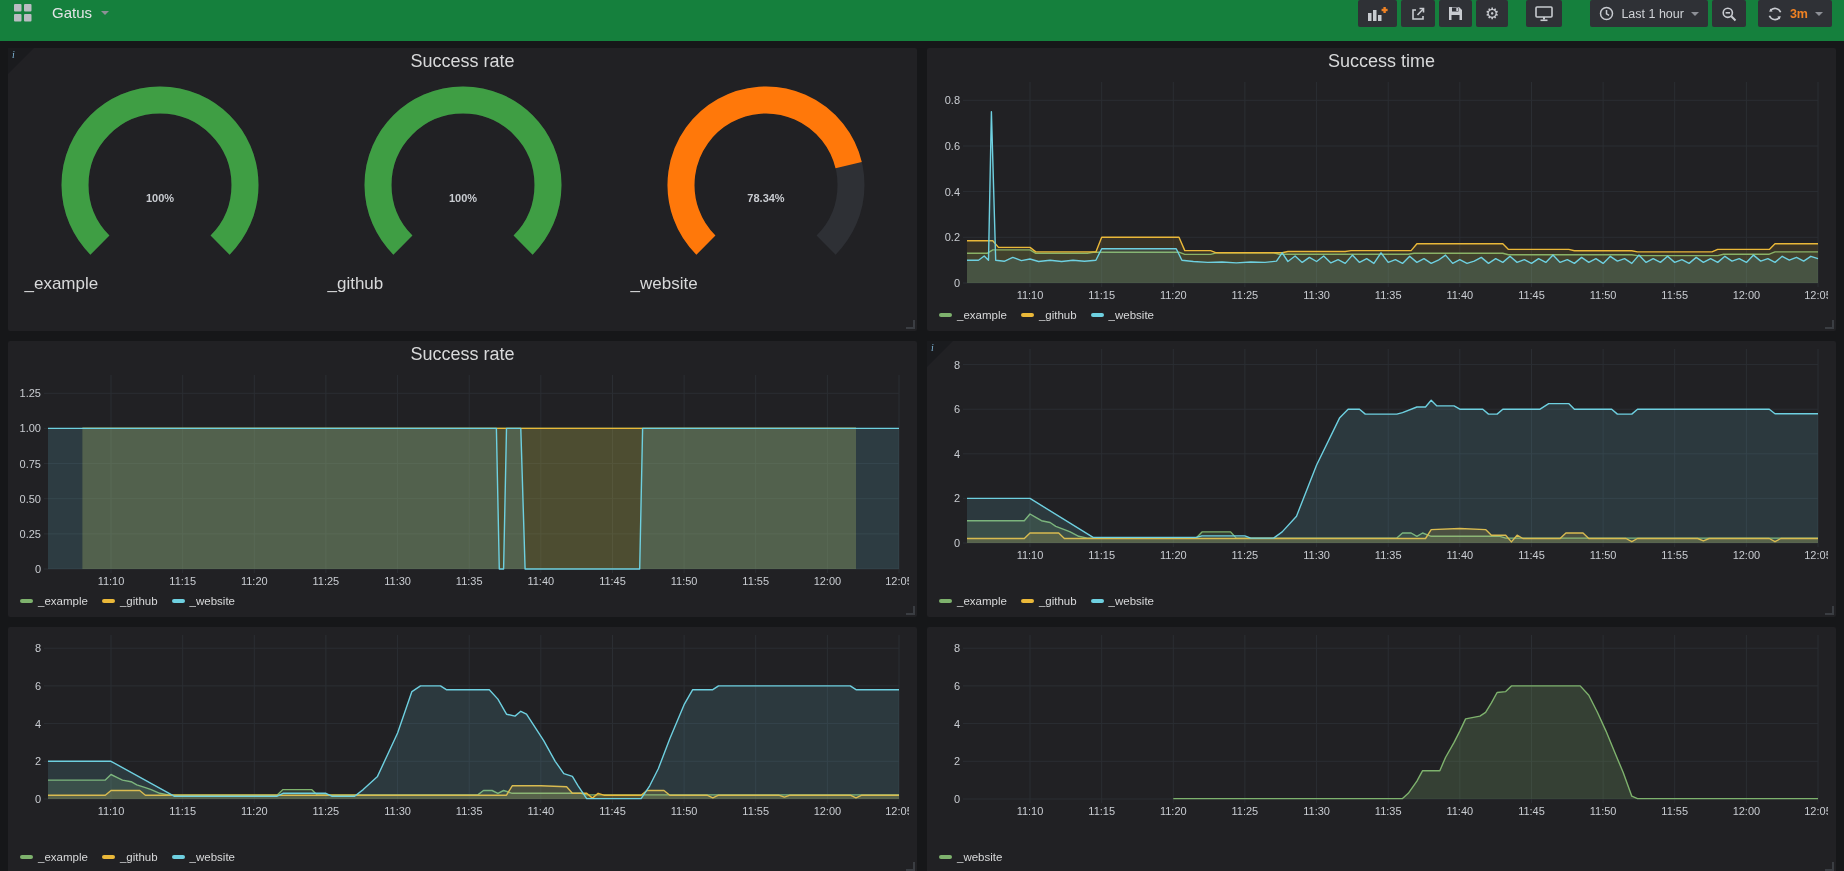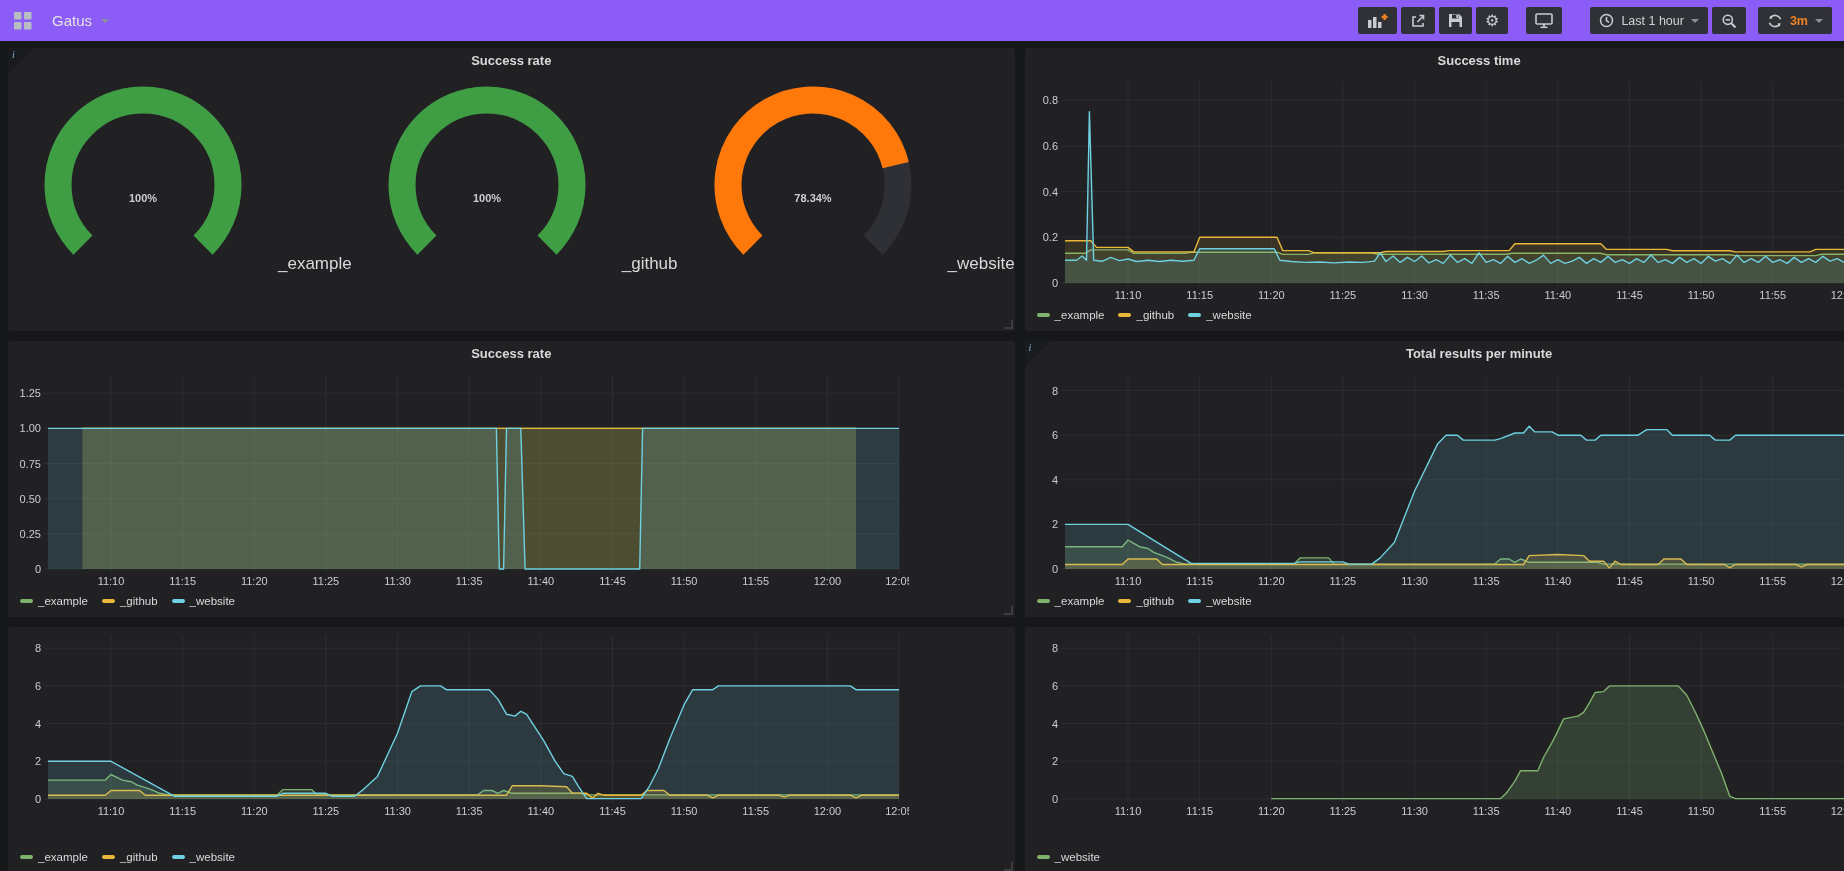--- a/index.html
+++ b/index.html
@@ -2,50 +2,50 @@
 <html><head>
 <meta charset="utf-8">
 <style>
   html,body{margin:0;padding:0;}
   body{
     width:1844px;height:871px;overflow:hidden;
     background:#161719;color:#d8d9da;
     font-family:"Liberation Sans",sans-serif;
   }
   
-  .navbar{height:41px;background:#8b5cf6;display:flex;align-items:center;
+  .navbar{height:41px;background:#15803d;display:flex;align-items:flex-start;
     justify-content:space-between;padding:0 12px;box-sizing:border-box;}
   .nav-left{display:flex;align-items:center;gap:12px;}
   .grid-btn{background:none;border:none;padding:2px;cursor:pointer;display:flex;}
   .dash-picker{background:none;border:none;color:#e3e4e6;font-size:15px;
     font-family:inherit;display:flex;align-items:center;gap:9px;cursor:pointer;padding:4px 6px;}
   .caret{display:inline-block;width:0;height:0;border-left:4px solid transparent;
     border-right:4px solid transparent;border-top:4px solid #8d9096;}
   .nav-right{display:flex;align-items:center;gap:4px;}
   .tb-btn{height:27px;background:#2f3136;border:none;border-radius:2px;
     display:flex;align-items:center;gap:7px;padding:0 9px;cursor:pointer;
     color:#d0d3d7;font-size:12.5px;font-family:inherit;}
   .tb-btn .gear-glyph{font-size:16px;color:#c8cbd0;line-height:1;}
   .ml1{margin-left:14px;} .ml2{margin-left:24px;} .ml3{margin-left:8px;}
   .orange-txt{color:#f08223;font-weight:700;}
   
   .dash{height:830px;box-sizing:border-box;padding:7px 8px 0;
     display:grid;grid-template-columns:1fr 1fr;grid-template-rows:283px 276px 246px;gap:10px;}
   .panel{background:#212124;position:relative;border-radius:2px;display:flex;flex-direction:column;}
-  .panel-title{height:26px;line-height:26px;text-align:center;font-size:13px;
-    font-weight:700;color:#d8d9da;cursor:pointer;flex:0 0 auto;}
+  .panel-title{height:26px;line-height:26px;text-align:center;font-size:18px;
+    font-weight:400;color:#d8d9da;cursor:pointer;flex:0 0 auto;}
   .info-corner{position:absolute;top:0;left:0;width:0;height:0;cursor:pointer;
     border-top:26px solid #1a1b1e;border-right:26px solid transparent;}
   .info-corner span{position:absolute;top:-25px;left:4px;font-size:10px;font-style:italic;
     font-family:"Liberation Serif",serif;color:#7fb6d9;}
   .resize-handle{position:absolute;right:2px;bottom:2px;width:7px;height:7px;
     border-right:2px solid #3a3d42;border-bottom:2px solid #3a3d42;cursor:nwse-resize;}
   
   .gauge-row{flex:1;display:flex;justify-content:space-around;align-items:flex-start;padding-top:6px;}
-  .gauge{display:flex;flex-direction:row;align-items:flex-end;}
+  .gauge{display:flex;flex-direction:column;align-items:flex-start;}
   .gauge-label{font-size:17px;color:#d8d9da;margin-top:0px;}
   
   .chart-block{flex:1;display:flex;flex-direction:column;padding:0 8px 6px 6px;min-height:0;}
   .chart-canvas{flex:1;min-height:0;}
   .chart-legend{height:20px;display:flex;align-items:center;gap:14px;padding-left:6px;
     font-size:11.5px;color:#d8d9da;}
   .chart-legend .li{display:flex;align-items:center;cursor:pointer;}
   .chart-legend .li i{display:inline-block;width:13px;height:4px;border-radius:2px;margin-right:5px;}
   svg text{font-family:"Liberation Sans",sans-serif;font-size:11px;fill:#c9ccd1;}
 </style>
@@ -308,21 +308,20 @@
           <span class="li"><i style="background:#6ED0E0"></i>_website</span>
         </div>
     </div>
     <div class="resize-handle"></div>
   </section>
 
   <section class="panel">
     <div class="info-corner">
         <span>i</span>
       </div>
-    <div class="panel-title">Total results per minute</div>
     <div class="chart-block">
       <div class="chart-canvas"><svg width="895" height="224">
             <line x1="97.0" y1="8" x2="97.0" y2="202" stroke="#2b2e33"></line>
             <line x1="97.0" y1="202" x2="97.0" y2="206" stroke="#2b2e33"></line>
             <text x="97.0" y="218" text-anchor="middle">11:10</text>
             <line x1="168.7" y1="8" x2="168.7" y2="202" stroke="#2b2e33"></line>
             <line x1="168.7" y1="202" x2="168.7" y2="206" stroke="#2b2e33"></line>
             <text x="168.7" y="218" text-anchor="middle">11:15</text>
             <line x1="240.3" y1="8" x2="240.3" y2="202" stroke="#2b2e33"></line>
             <line x1="240.3" y1="202" x2="240.3" y2="206" stroke="#2b2e33"></line>

